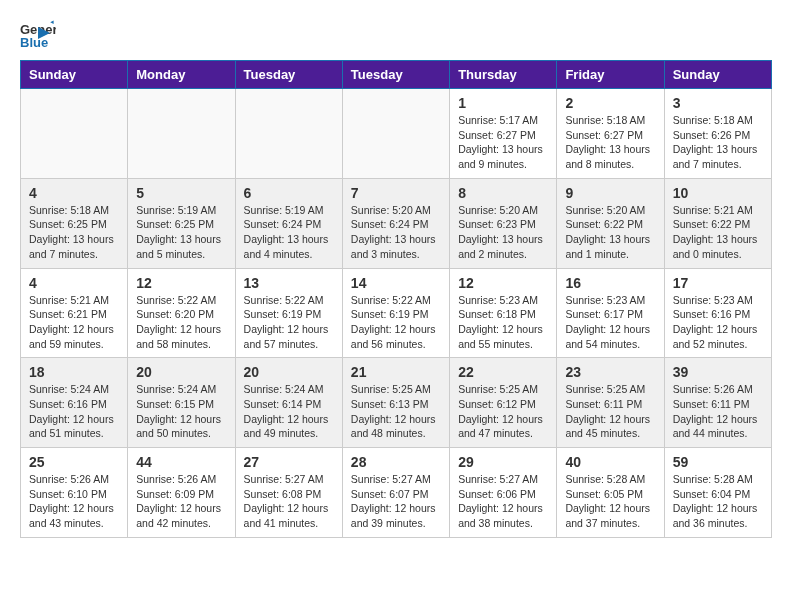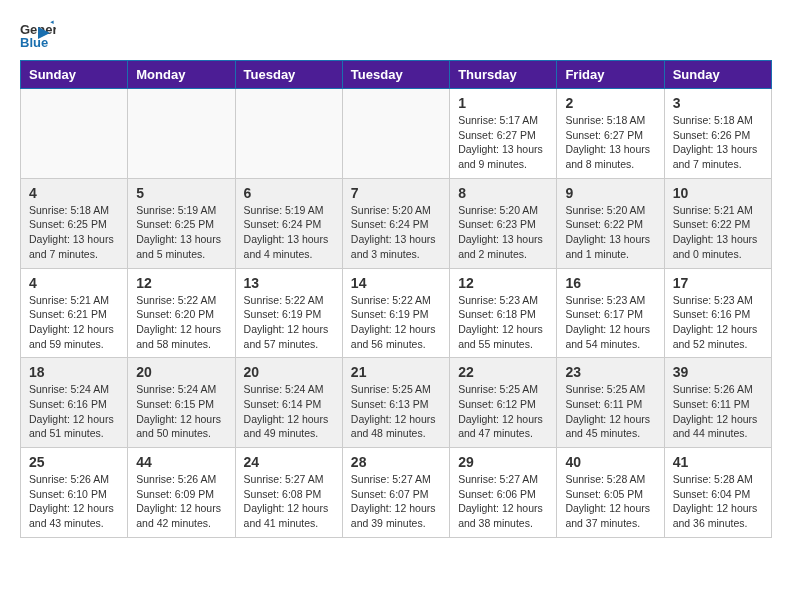--- a/index.html
+++ b/index.html
@@ -227,34 +227,34 @@
       <tr>
         <td>
           <span class="date-num">25</span>
           <div class="cell-text">Sunrise: 5:26 AM<br>Sunset: 6:10 PM<br>Daylight: 12 hours<br>and 43 minutes.</div>
         </td>
         <td>
           <span class="date-num">44</span>
           <div class="cell-text">Sunrise: 5:26 AM<br>Sunset: 6:09 PM<br>Daylight: 12 hours<br>and 42 minutes.</div>
         </td>
         <td>
-          <span class="date-num">24</span>
+          <span class="date-num">27</span>
           <div class="cell-text">Sunrise: 5:27 AM<br>Sunset: 6:08 PM<br>Daylight: 12 hours<br>and 41 minutes.</div>
         </td>
         <td>
           <span class="date-num">28</span>
           <div class="cell-text">Sunrise: 5:27 AM<br>Sunset: 6:07 PM<br>Daylight: 12 hours<br>and 39 minutes.</div>
         </td>
         <td>
           <span class="date-num">29</span>
           <div class="cell-text">Sunrise: 5:27 AM<br>Sunset: 6:06 PM<br>Daylight: 12 hours<br>and 38 minutes.</div>
         </td>
         <td>
           <span class="date-num">40</span>
           <div class="cell-text">Sunrise: 5:28 AM<br>Sunset: 6:05 PM<br>Daylight: 12 hours<br>and 37 minutes.</div>
         </td>
         <td>
-          <span class="date-num">41</span>
+          <span class="date-num">59</span>
           <div class="cell-text">Sunrise: 5:28 AM<br>Sunset: 6:04 PM<br>Daylight: 12 hours<br>and 36 minutes.</div>
         </td>
       </tr>
     </tbody>
 </table>
 
 </body></html>

